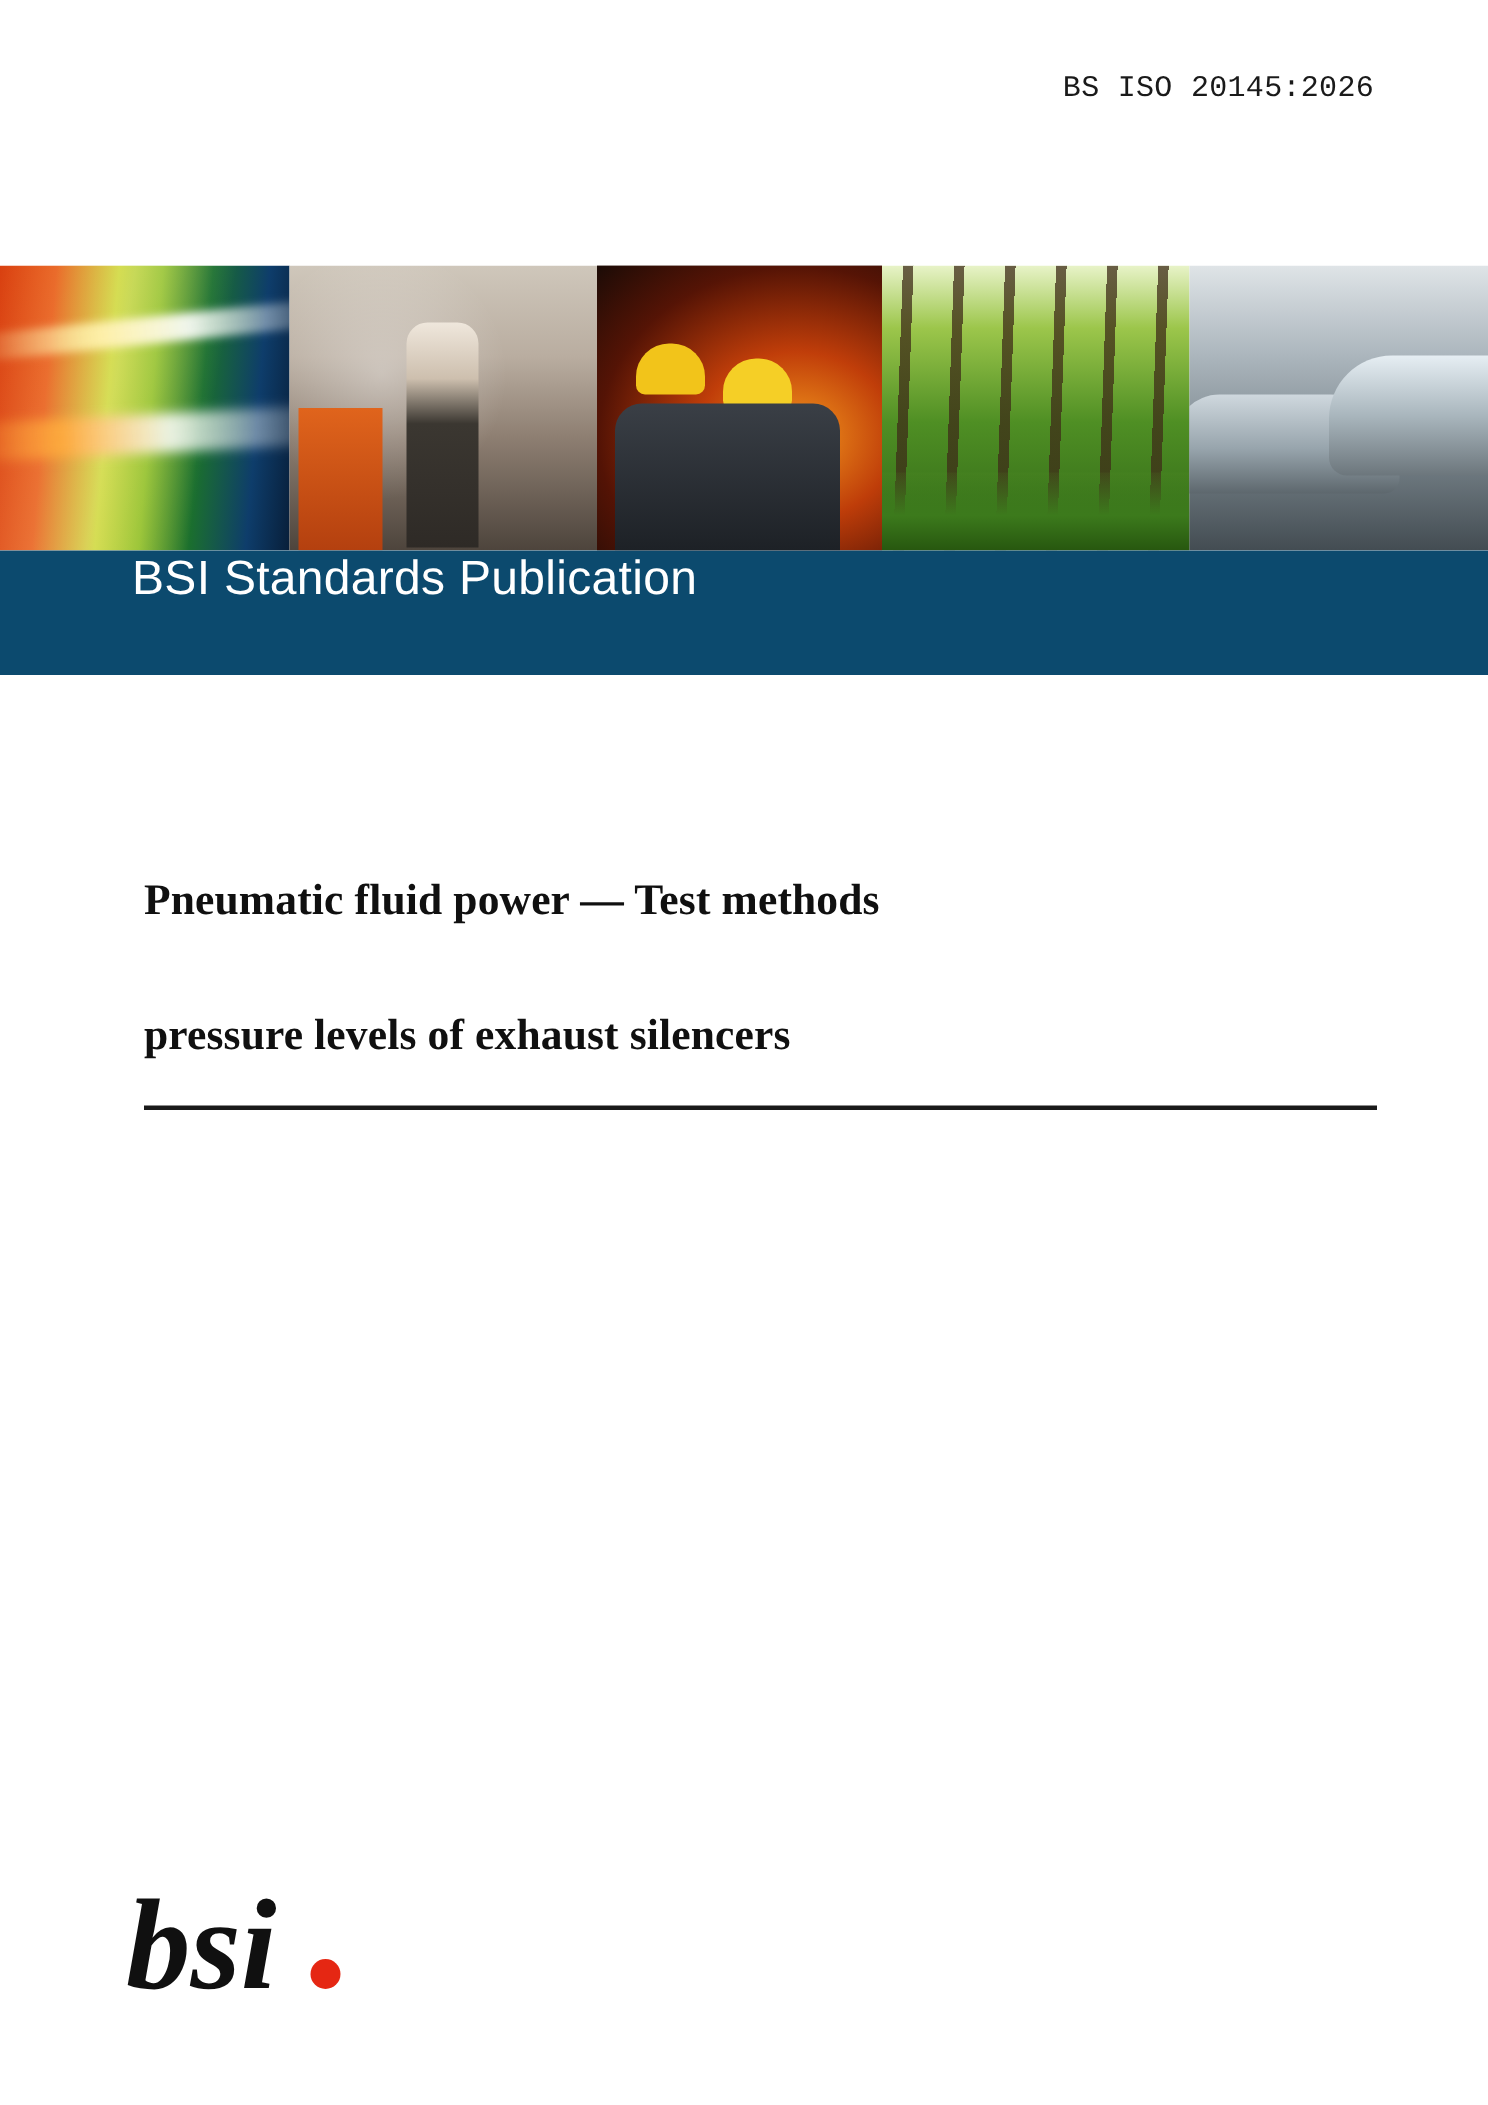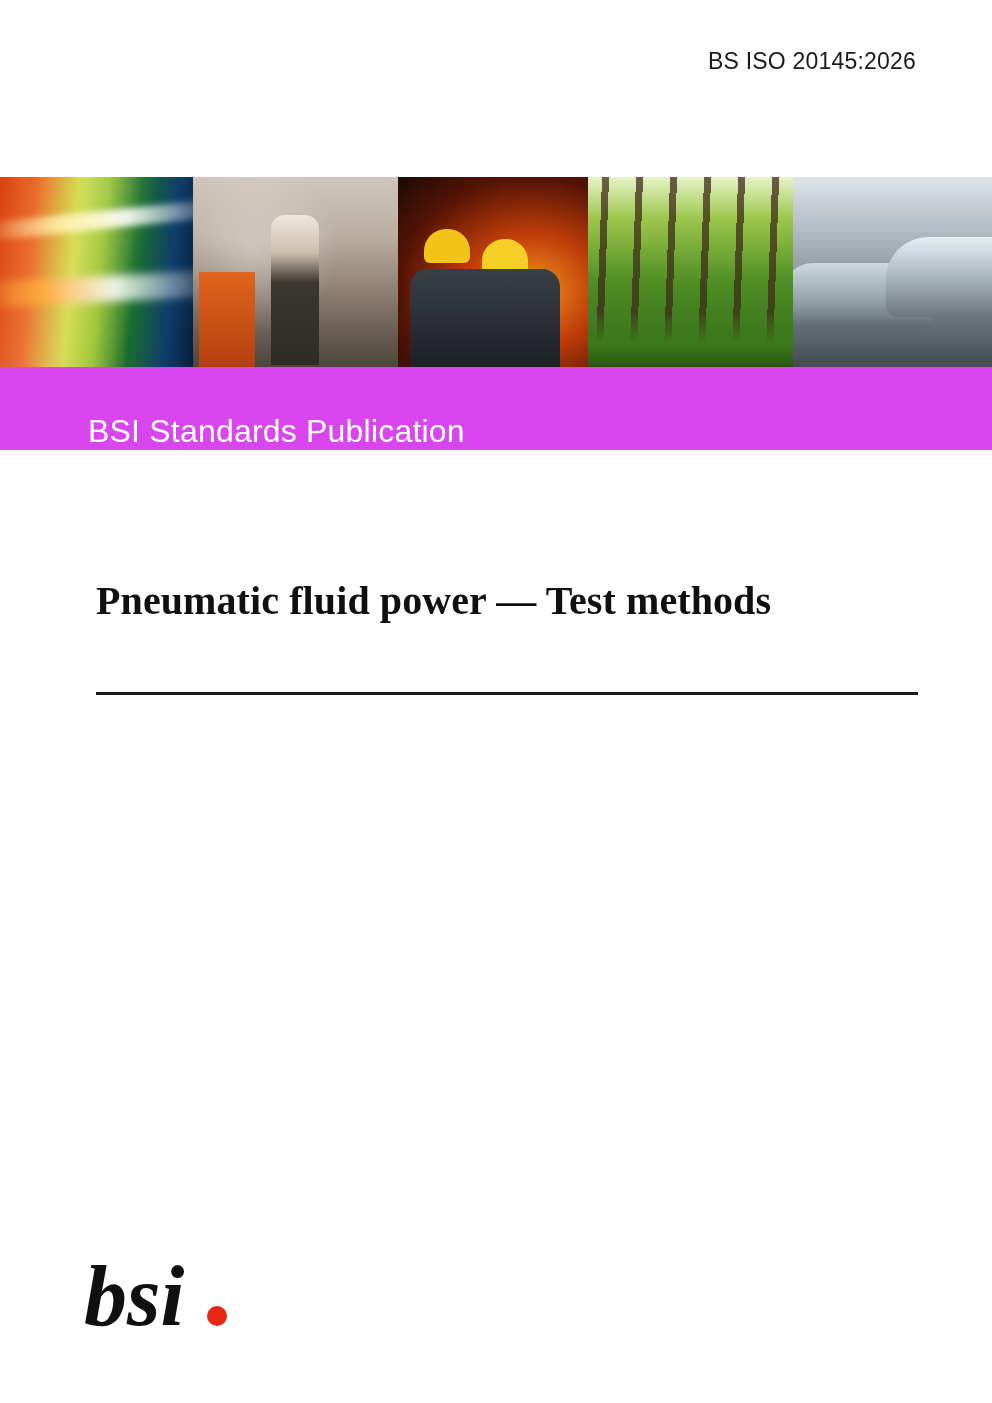--- a/index.html
+++ b/index.html
@@ -13,22 +13,22 @@
     position: relative;
     font-family: "Liberation Sans", sans-serif;
     overflow: hidden;
   }
 
   
   .std-number {
     position: absolute;
     top: 48px;
     right: 76px;
-    font-family: Liberation Sans, sans-serif;
-    font-size: 23px;
+    font-family: Liberation Mono, monospace;
+    font-size: 20px;
     color: #1a1a1a;
     letter-spacing: 0.2px;
     white-space: nowrap;
   }
 
   
   .photo-strip {
     position: absolute;
     top: 177px;
     left: 0;
@@ -185,43 +185,43 @@
     border-radius: 42px 26px 12px 12px;
   }
 
   
   .red-banner {
     position: absolute;
     top: 367px;
     left: 0;
     width: 992px;
     height: 83px;
-    background: #d946ef;
+    background: #0c4a6e;
     display: flex;
-    align-items: flex-end;
+    align-items: flex-start;
   }
   .red-banner-text {
     margin-left: 88px;
     color: #ffffff;
     font-size: 32px;
     letter-spacing: 0.2px;
     font-weight: 400;
   }
 
   
   .title-block {
     position: absolute;
     top: 578px;
     left: 96px;
     width: 820px;
   }
   .doc-title {
     font-family: "Liberation Serif", serif;
     font-weight: bold;
-    font-size: 40px;
+    font-size: 29px;
     line-height: 45px;
     color: #101010;
     margin: 0;
     letter-spacing: 0.1px;
   }
   .title-rule {
     margin-top: 24px;
     width: 822px;
     height: 3px;
     background: #1a1a1a;
@@ -252,20 +252,21 @@
 </div>
 
 <div class="red-banner">
   <div class="red-banner-text">BSI Standards Publication</div>
 </div>
 
 <div class="title-block">
   <h1 class="doc-title">
     <span>Pneumatic fluid power — Test methods</span><br>
     <br>
+    <span>pressure levels of exhaust silencers</span>
   </h1>
   <div class="title-rule"></div>
 </div>
 
 <div class="bsi-logo">
   <svg width="160" height="90" viewBox="0 0 160 90" xmlns="http://www.w3.org/2000/svg" aria-hidden="true">
     <text x="0" y="72" font-family="Liberation Serif, serif" font-size="86" font-weight="bold" fill="#101010">bsi</text>
     <circle cx="133" cy="63" r="10" fill="#e52713"></circle>
   </svg>
 </div>

